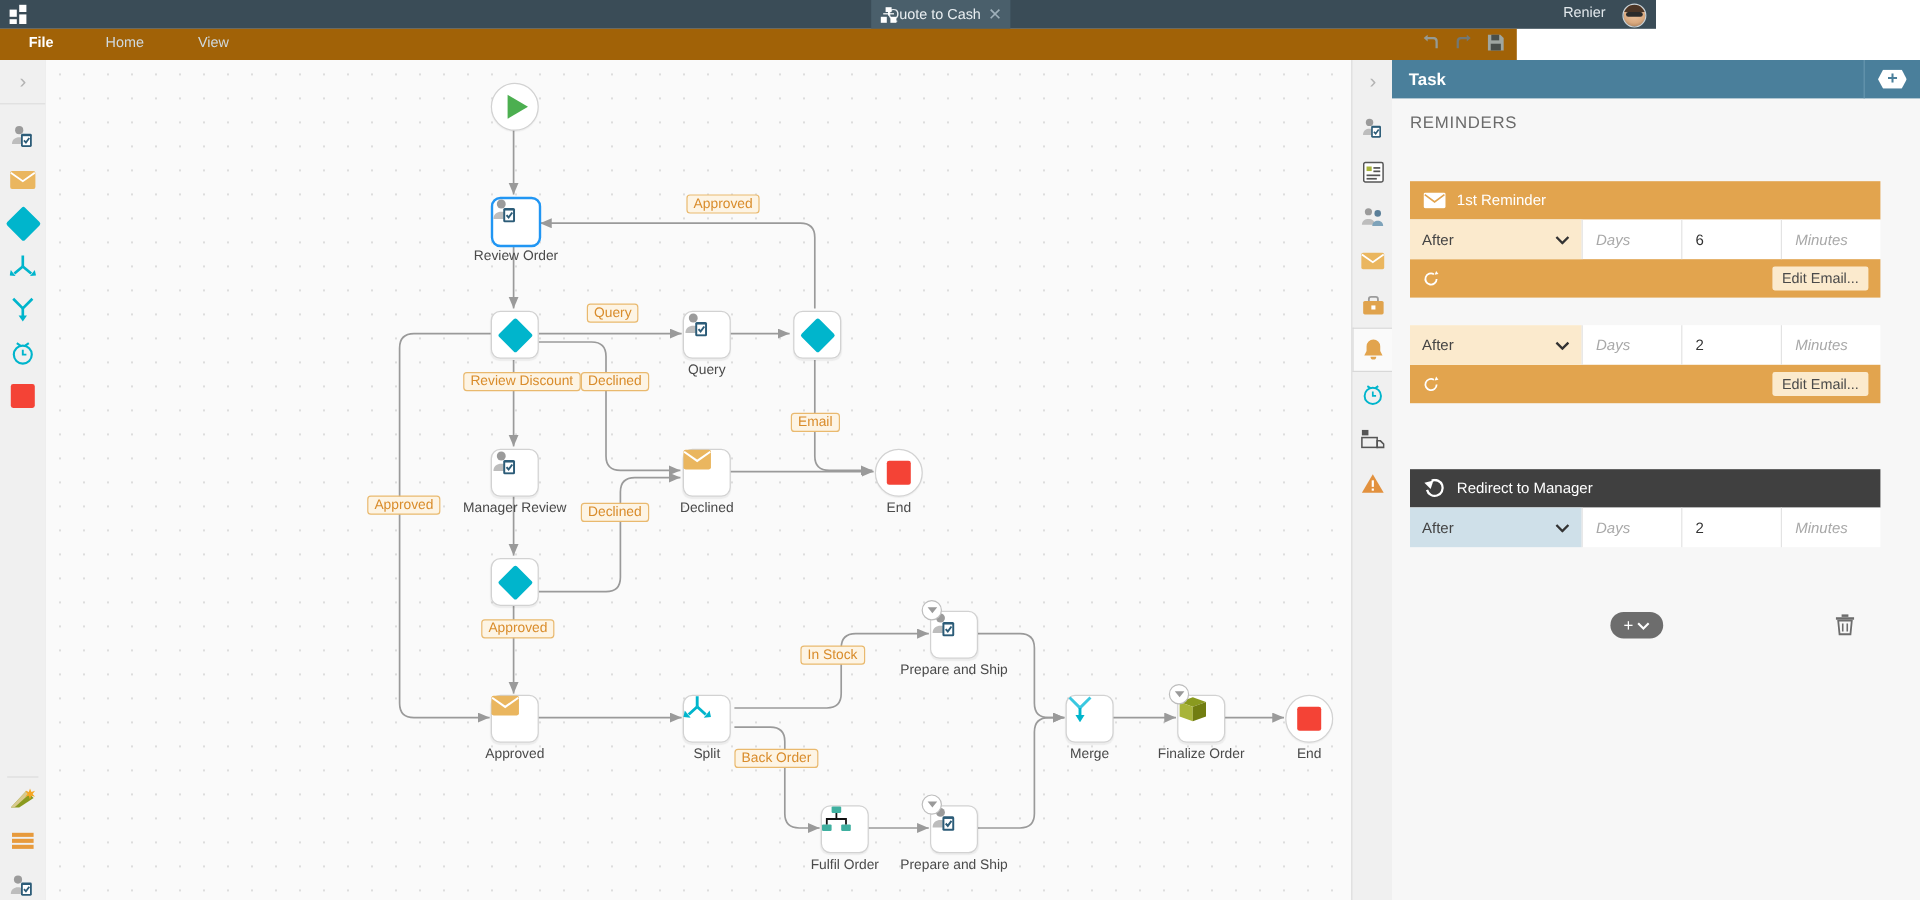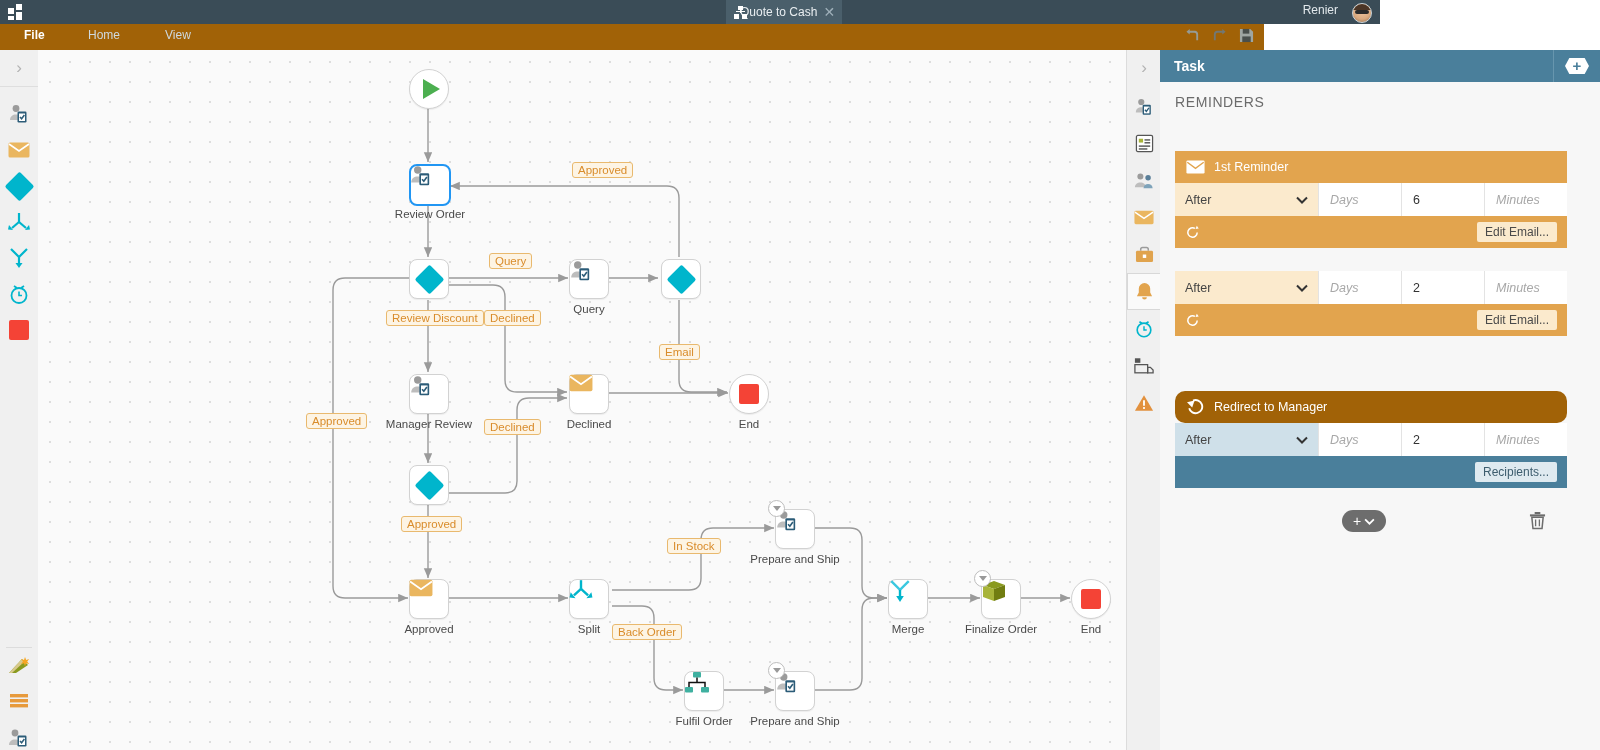--- a/index.html
+++ b/index.html
@@ -110,21 +110,21 @@
   .cell-sel .chev{font-size:11px;color:#333;}
   .cell{flex:1;display:flex;align-items:center;padding-left:11px;box-sizing:border-box;font-size:12.5px;border-left:1px solid #e3e3e3;}
   .cell.ph{color:#a8a8a8;font-style:italic;}
   .card-foot{height:32px;display:flex;align-items:center;padding:0 10px;box-sizing:border-box;}
   .btn-lite{margin-left:auto;font-size:12px;padding:3px 8px;border-radius:2px;}
 
   .amber .card-head{background:#e2a44e;}
   .amber .cell-sel{background:#fbeacd;}
   .amber .card-foot{background:#e2a44e;}
   .amber .btn-lite{background:#fbeacd;color:#4a4a4a;}
-  .blue .card-head{background:#a16207;border-radius:10px;}
+  .blue .card-head{background:#404040;}
   .blue .cell-sel{background:#cfe0e9;}
   .blue .card-foot{background:#4a7f9b;}
   .blue .btn-lite{background:#dfeaf0;color:#3d5d6e;}
 
   .addbtn{position:absolute;width:44px;height:22px;border-radius:11px;background:#6d6d6d;color:#fff;
       display:flex;align-items:center;justify-content:center;gap:3px;font-size:14px;}
   .trash{position:absolute;color:#6d6d6d;}
 </style>
 </head>
 <body>
@@ -631,23 +631,20 @@
         <div class="cell-sel">
           <span>After</span>
           <svg class="chev" width="12" height="8" viewBox="0 0 12 8">
             <path d="M1 1.5 L6 6.5 L11 1.5" stroke="#333" stroke-width="2" fill="none"></path>
             </svg>
         </div>
         <div class="cell ph">Days</div>
         <div class="cell">2</div>
         <div class="cell ph">Minutes</div>
       </div>
-      <div class="card-foot">
-        <span class="btn-lite">Recipients...</span>
-      </div>
     </div>
 
     <div class="addbtn" style="left:182px;top:460px">
       <span>+</span>
       <svg width="11" height="7" viewBox="0 0 12 8">
         <path d="M1 1.5 L6 6.5 L11 1.5" stroke="#fff" stroke-width="2" fill="none"></path>
         </svg>
     </div>
 
     <span class="trash" style="left:369px;top:461px">

